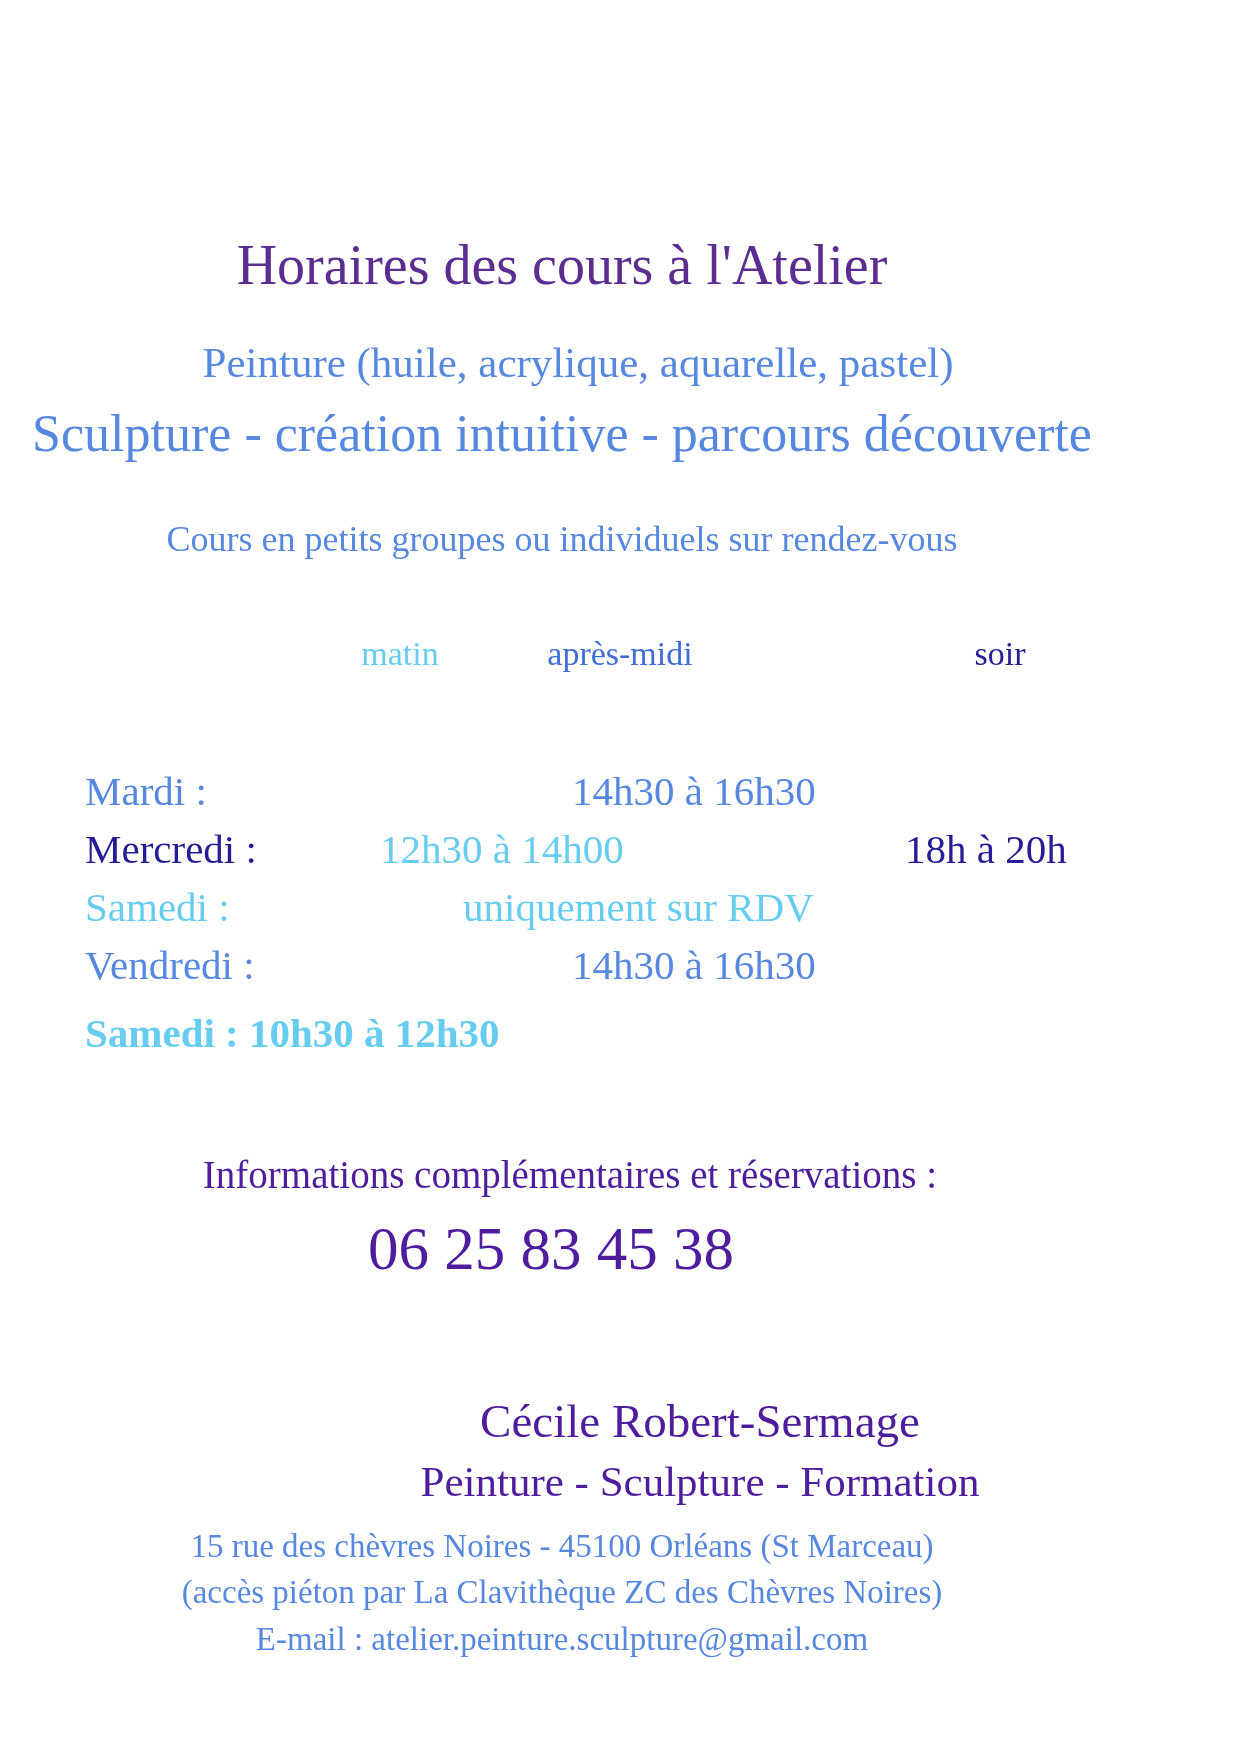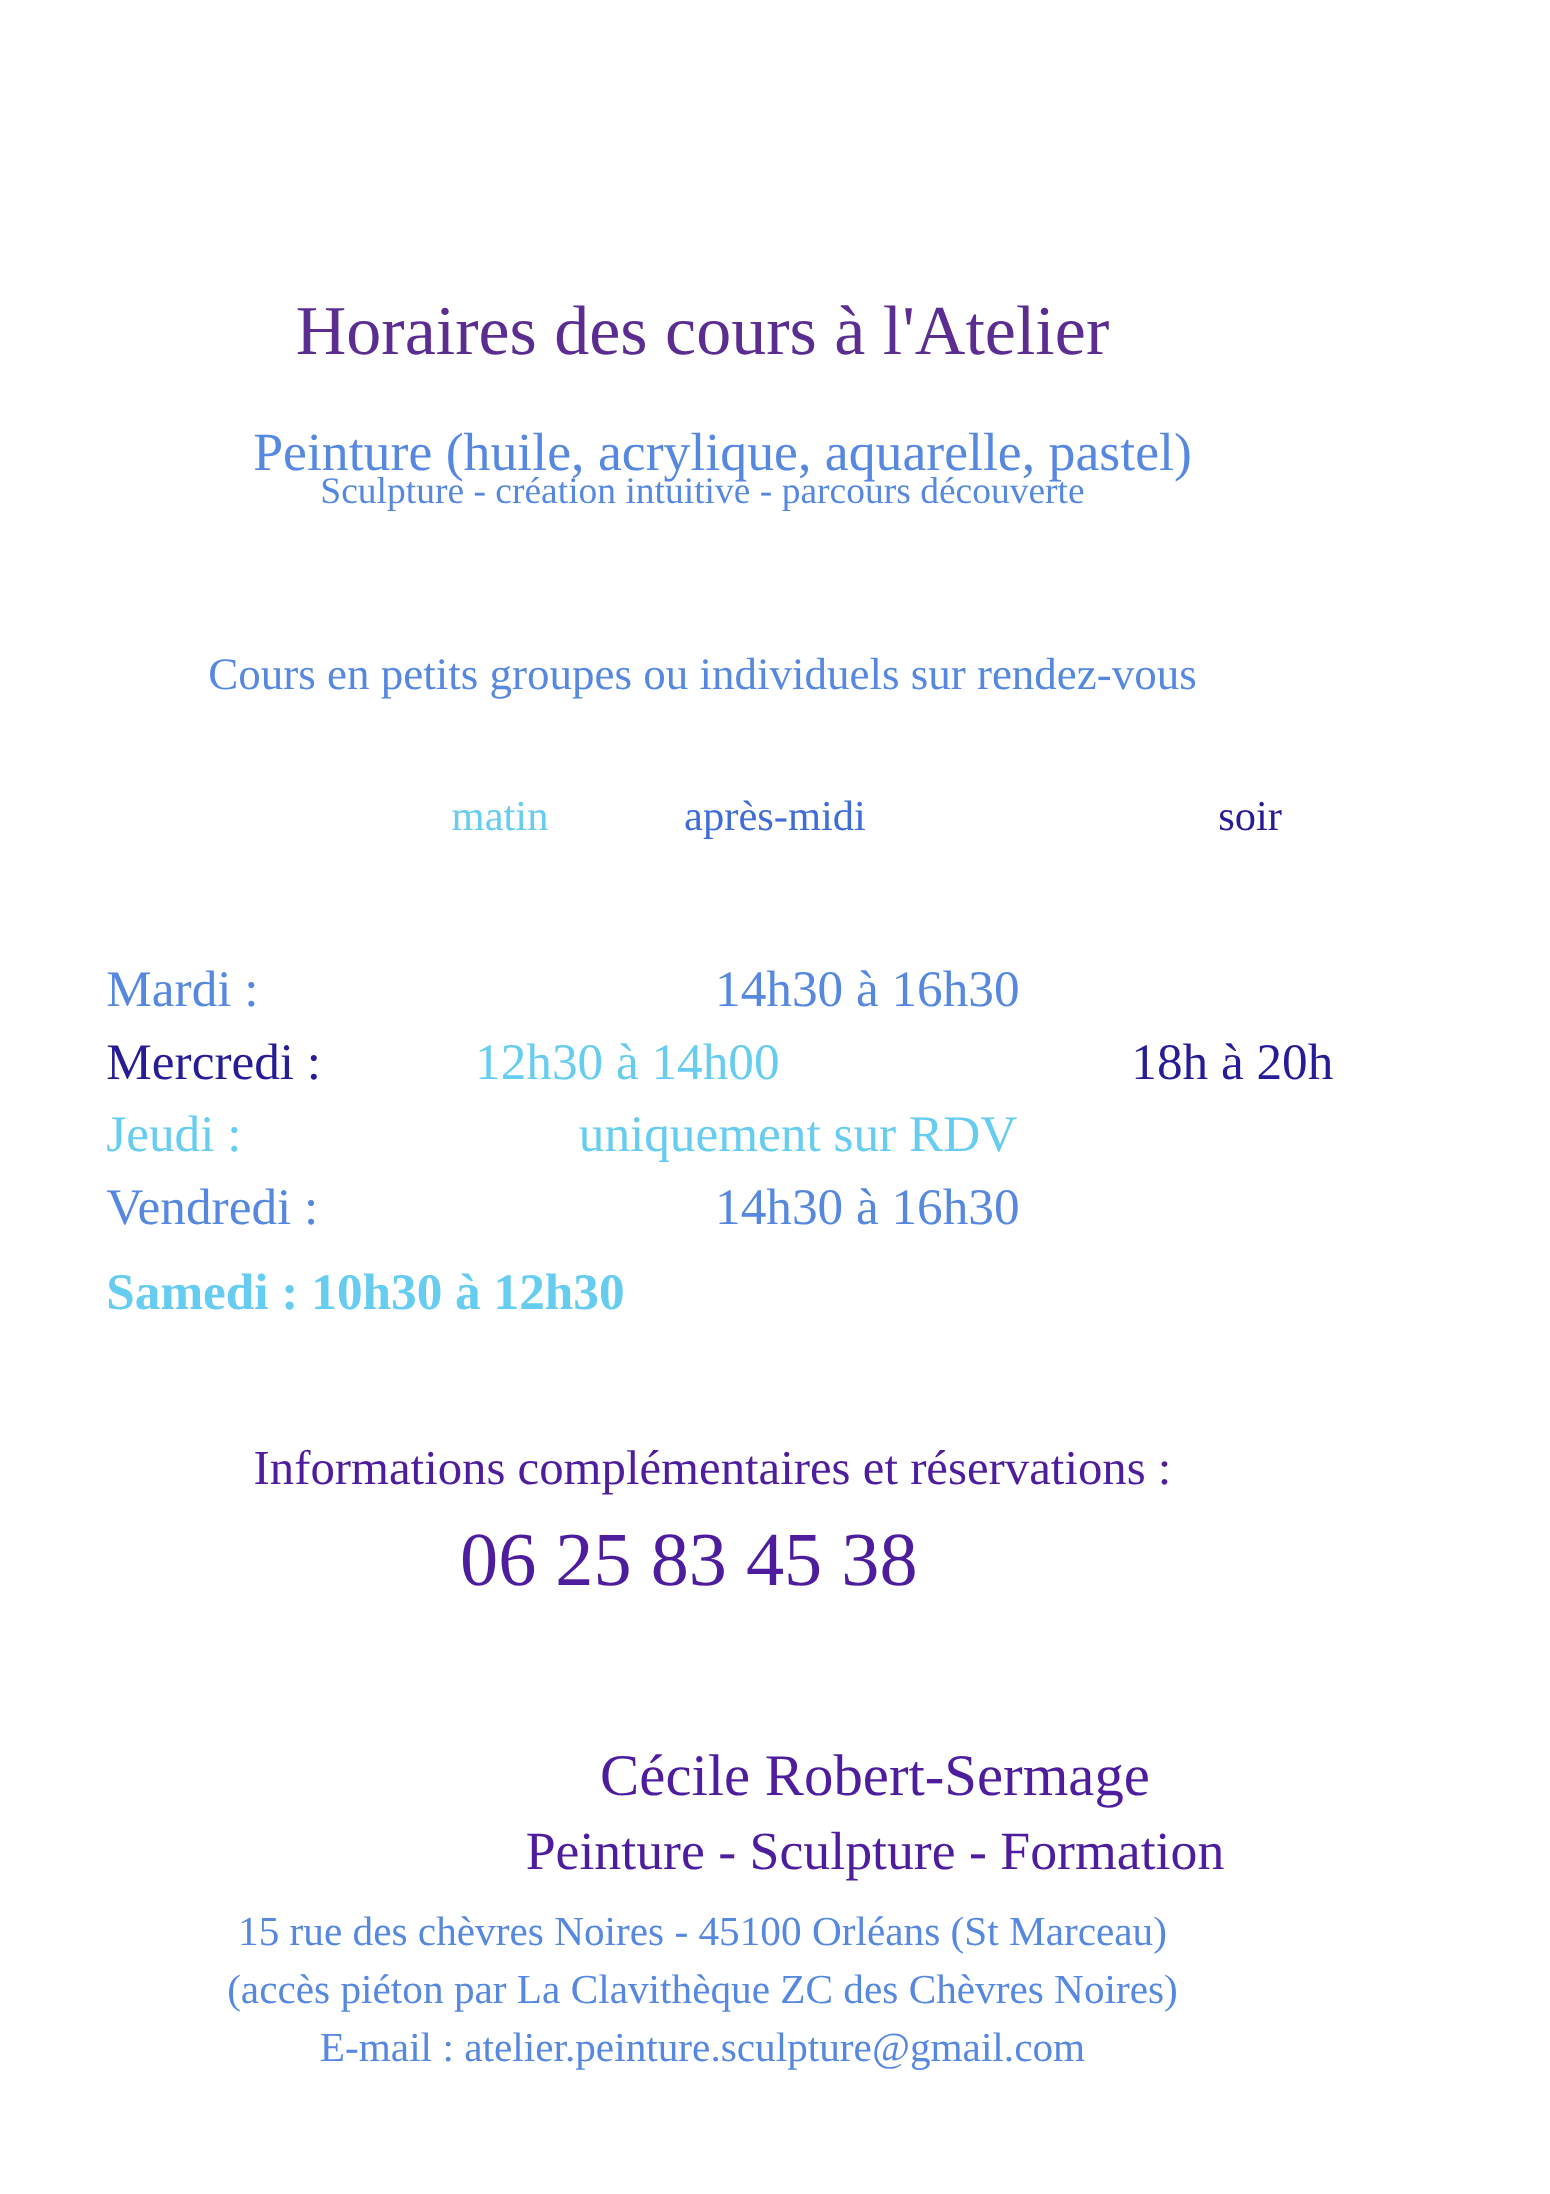--- a/index.html
+++ b/index.html
@@ -22,21 +22,21 @@
   .ctr { text-align: center; }
   .purple { color: var(--purple); margin-top: 48px; }
   .deep   { color: var(--deep_purple); margin-top: 16px; }
   .blue   { color: var(--blue); }
   .hblue  { color: var(--header_blue); }
   .cyan   { color: var(--cyan); }
   .navy   { color: var(--navy); }
 
   .title    { top: 185px; left: 0; width: 1124px; font-size: 56px; }
   .sub1     { top: 338px; left: 16px; width: 1124px; font-size: 43px; }
-  .sub2     { top: 376px; left: 0; width: 1124px; font-size: 30px; }
+  .sub2     { top: 404px; left: 0; width: 1124px; font-size: 52px; }
   .note     { top: 518px; left: 0; width: 1124px; font-size: 36px; }
 
   .hdr-row  { top: 635px; left: 0; width: 1240px; height: 44px; font-size: 34px; }
   .hdr-matin { position: absolute; left: 290px; width: 220px; text-align: center; }
   .hdr-apm   { position: absolute; left: 510px; width: 220px; text-align: center; }
   .hdr-soir  { position: absolute; left: 890px; width: 220px; text-align: center; }
 
   .sched-row { left: 85px; width: 1130px; height: 58px; font-size: 41px; }
   .r0 { top: 750px; } .r1 { top: 808px; } .r2 { top: 866px; }
   .r3 { top: 924px; } .r4 { top: 992px; font-weight: bold; }
@@ -76,21 +76,21 @@
   <span class="cell cell-apm blue">14h30 à 16h30</span>
 </div>
 
 <div class="abs sched-row r1">
   <span class="cell cell-day navy">Mercredi :</span>
   <span class="cell cell-matin cyan">12h30 à 14h00</span>
   <span class="cell cell-soir navy">18h à 20h</span>
 </div>
 
 <div class="abs sched-row r2">
-  <span class="cell cell-day cyan">Jeudi :</span>
+  <span class="cell cell-day cyan">Samedi :</span>
   <span class="cell cell-rdv cyan">uniquement sur RDV</span>
 </div>
 
 <div class="abs sched-row r3">
   <span class="cell cell-day blue">Vendredi :</span>
   <span class="cell cell-apm blue">14h30 à 16h30</span>
 </div>
 
 <div class="abs sched-row r4">
   <span class="cell cell-day cyan">Samedi : 10h30 à 12h30</span>

